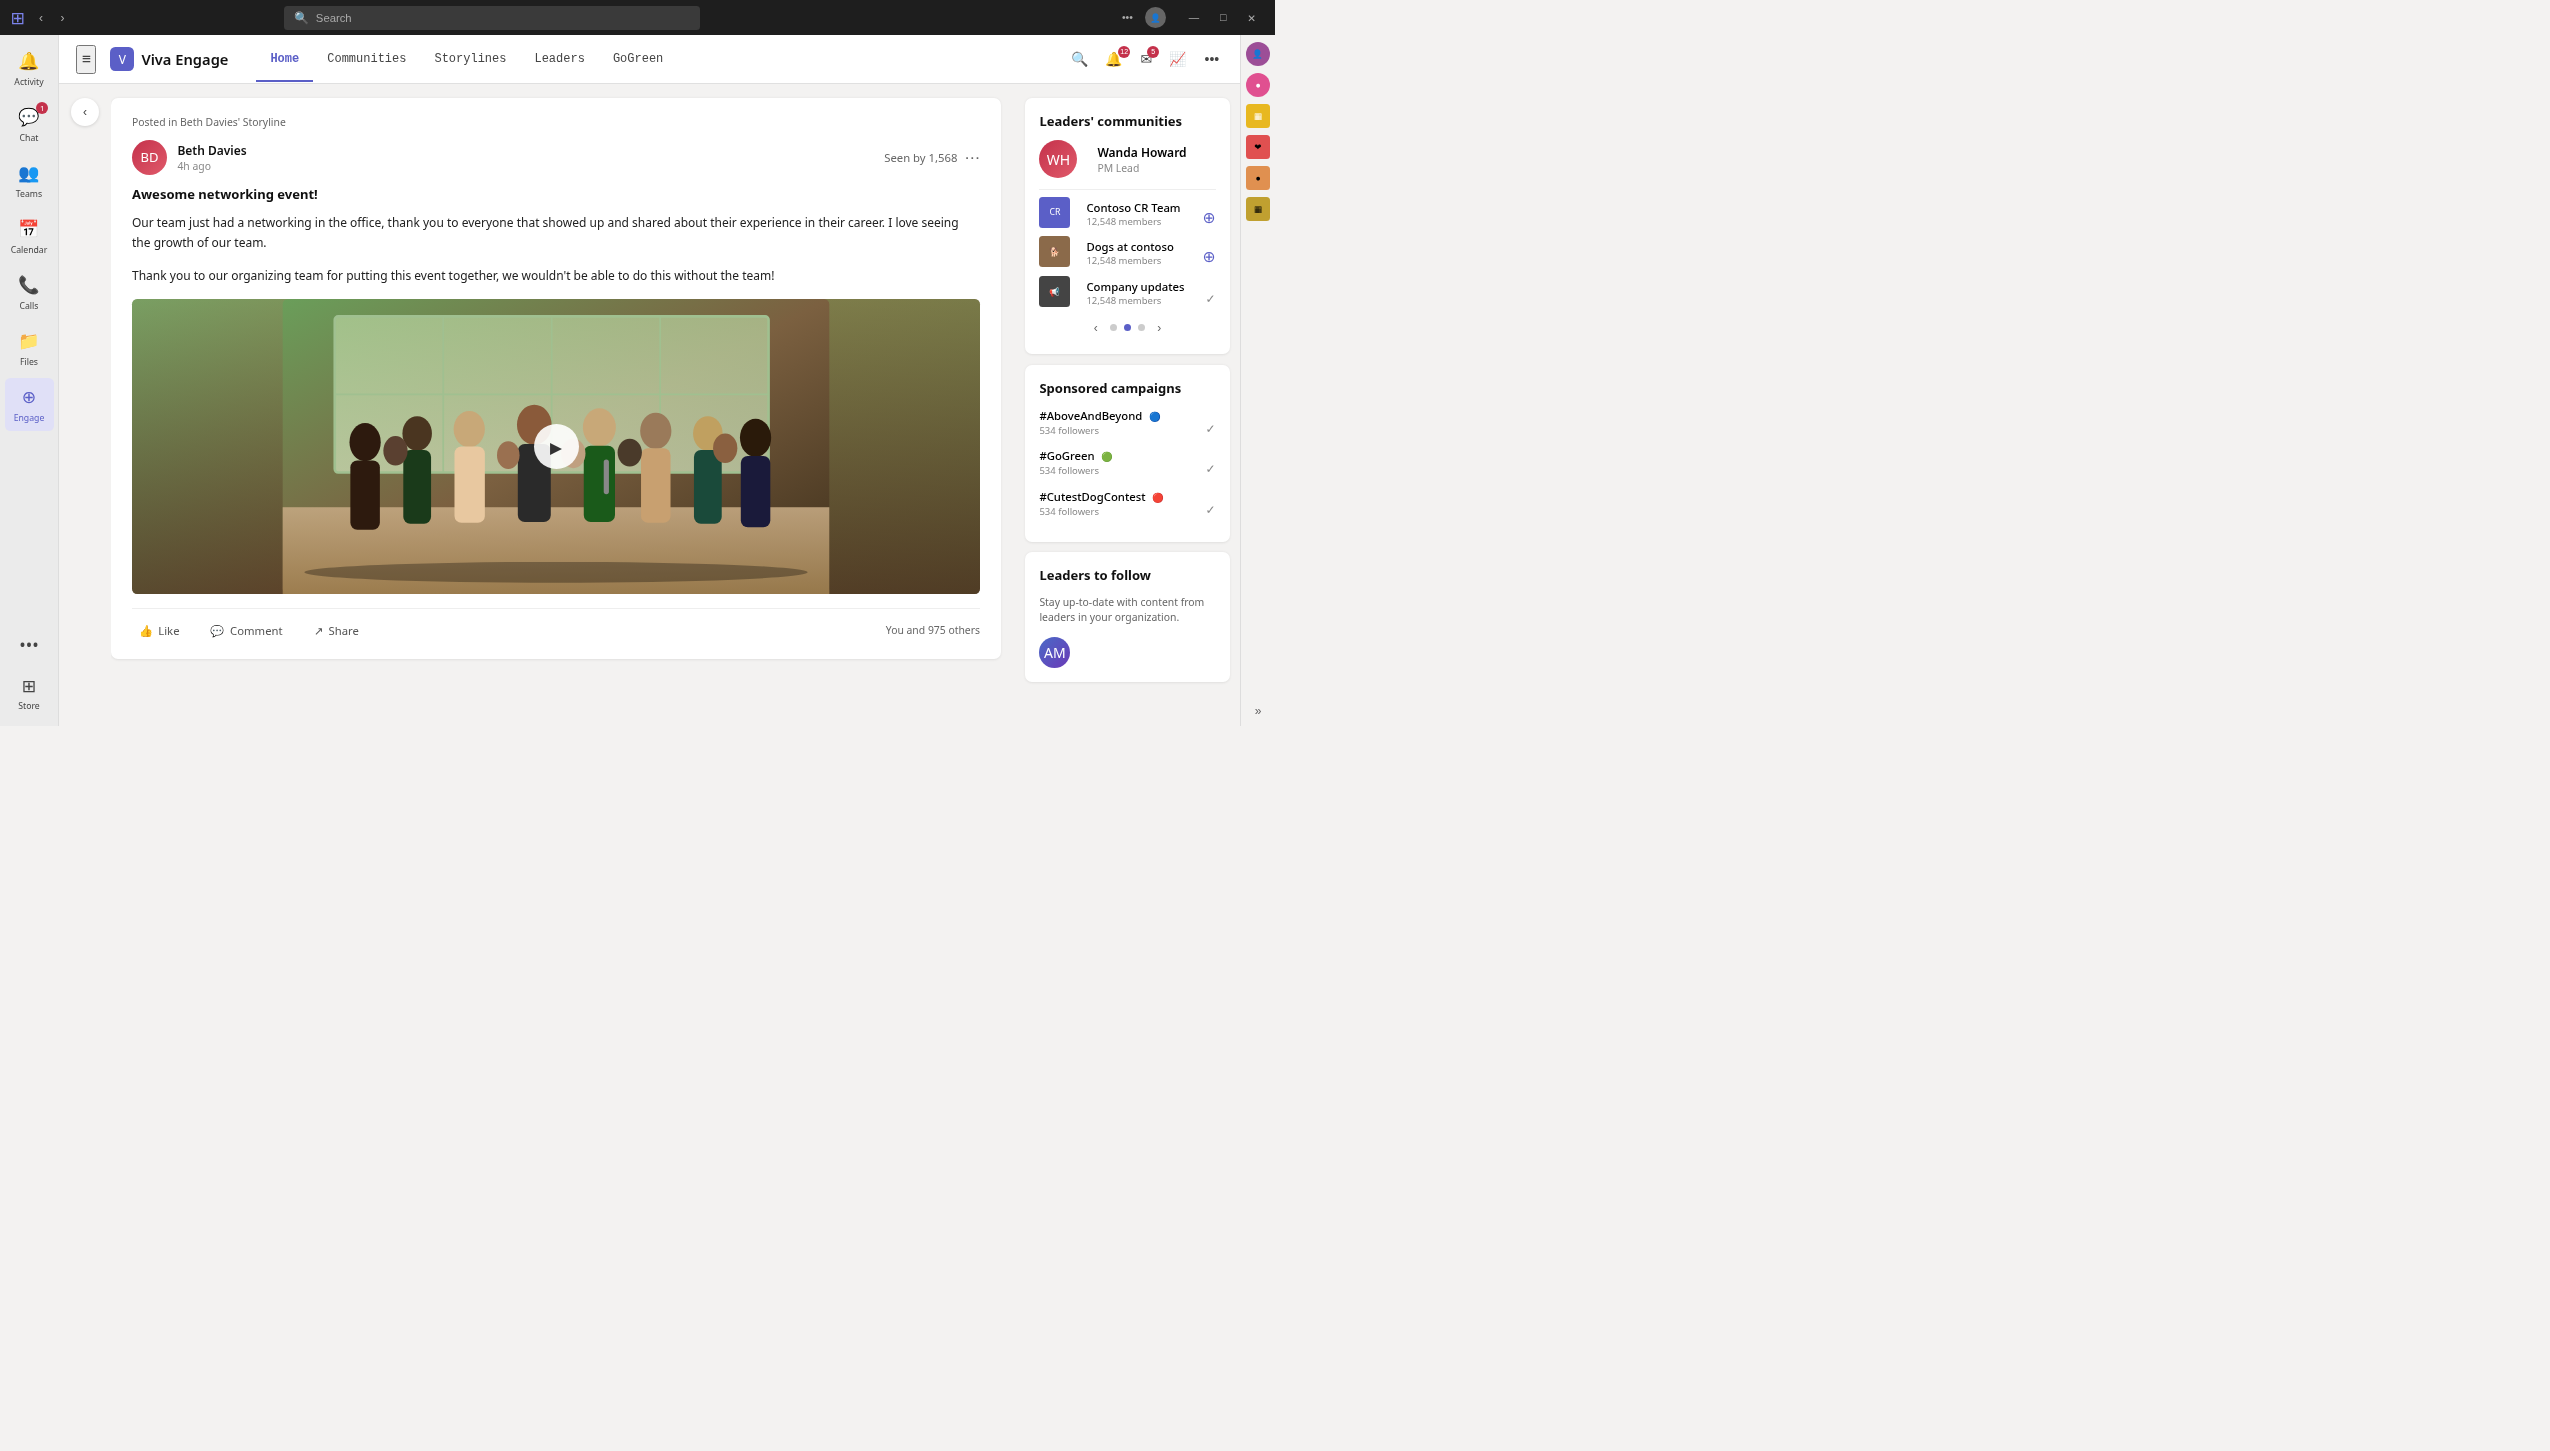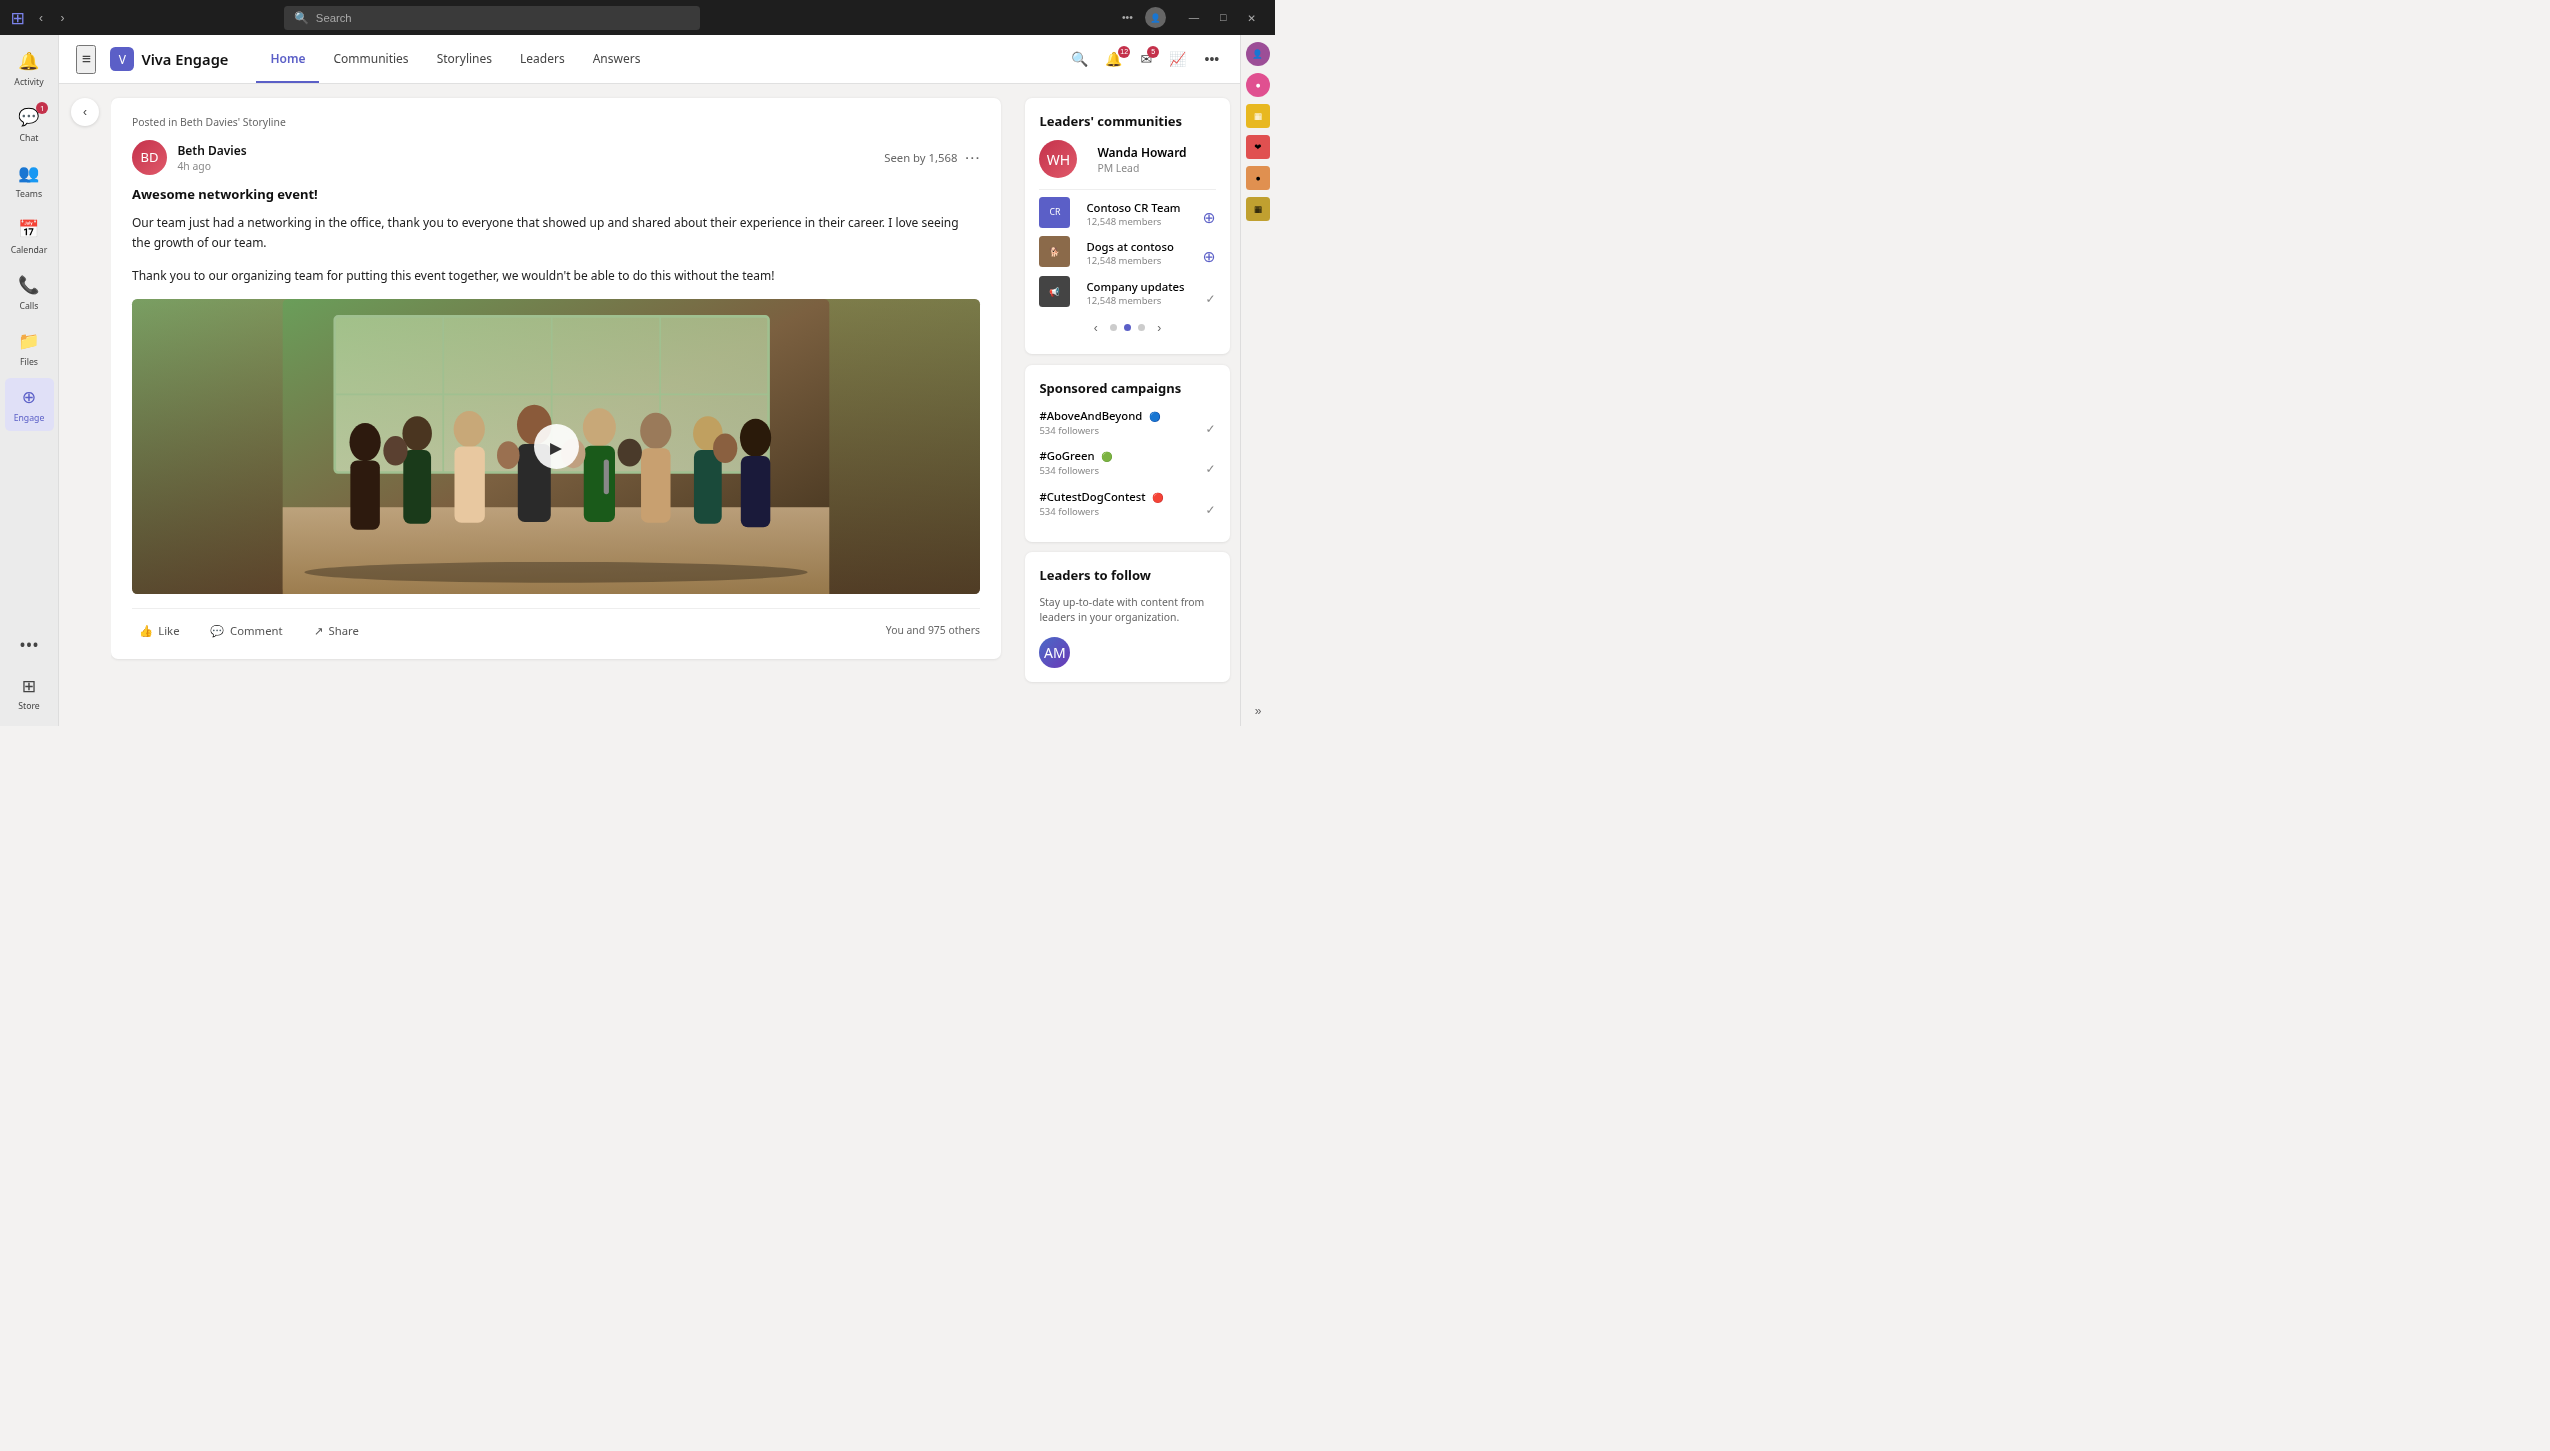--- a/index.html
+++ b/index.html
@@ -119,21 +119,21 @@
     .hamburger { font-size: 15.6px; cursor: pointer; color: #444; padding: 3.5px; }
     .app-logo { display: flex; align-items: center; gap: 7px; }
     .app-logo-icon {
       width: 24px; height: 24px; background: #5b5fc7; border-radius: 5.2px;
       display: flex; align-items: center; justify-content: center; color: #fff; font-size: 12px;
     }
     .app-logo-text { font-size: 14.7px; font-weight: 600; color: #111; }
     .nav-tabs { display: flex; gap: 0; margin-left: 14px; }
     .nav-tab {
       padding: 14px 14px; cursor: pointer; color: #444; font-size: 12px;
-      border-bottom: 2.6px solid transparent; position: relative; top: 0.9px;
+      border-bottom: 2.6px solid transparent; position: relative; top: 0.9px; font-family: Liberation Mono, monospace;
     }
     .nav-tab.active { color: #5b5fc7; border-bottom-color: #5b5fc7; font-weight: 600; }
     .top-nav-actions { display: flex; gap: 10.4px; margin-left: auto; align-items: center; }
     .top-nav-actions button {
       background: none; border: none; cursor: pointer; font-size: 14px; color: #444; padding: 3.5px; position: relative;
     }
     .notif-badge {
       position: absolute; top: -1.7px; right: -3.5px;
       background: #c4314b; color: #fff; border-radius: 50%;
       font-size: 7px; width: 12px; height: 12px;
@@ -347,21 +347,21 @@
       <button class="hamburger">≡</button>
       <div class="app-logo">
         <div class="app-logo-icon">V</div>
         <span class="app-logo-text">Viva Engage</span>
       </div>
       <nav class="nav-tabs">
         <div class="nav-tab active">Home</div>
         <div class="nav-tab">Communities</div>
         <div class="nav-tab">Storylines</div>
         <div class="nav-tab">Leaders</div>
-        <div class="nav-tab">Answers</div>
+        <div class="nav-tab">GoGreen</div>
       </nav>
       <div class="top-nav-actions">
         <button>🔍</button>
         <button style="position:relative;">
           🔔
           <span class="notif-badge">12</span>
         </button>
         <button style="position:relative;">
           ✉
           <span class="notif-badge">5</span>

